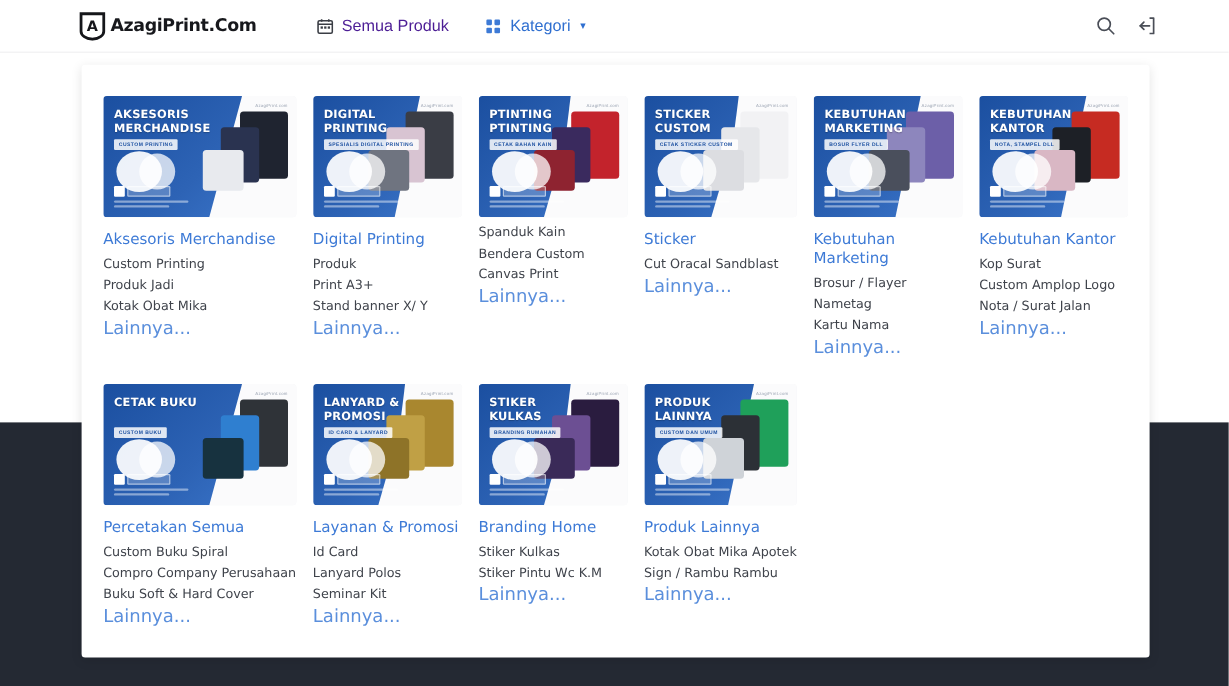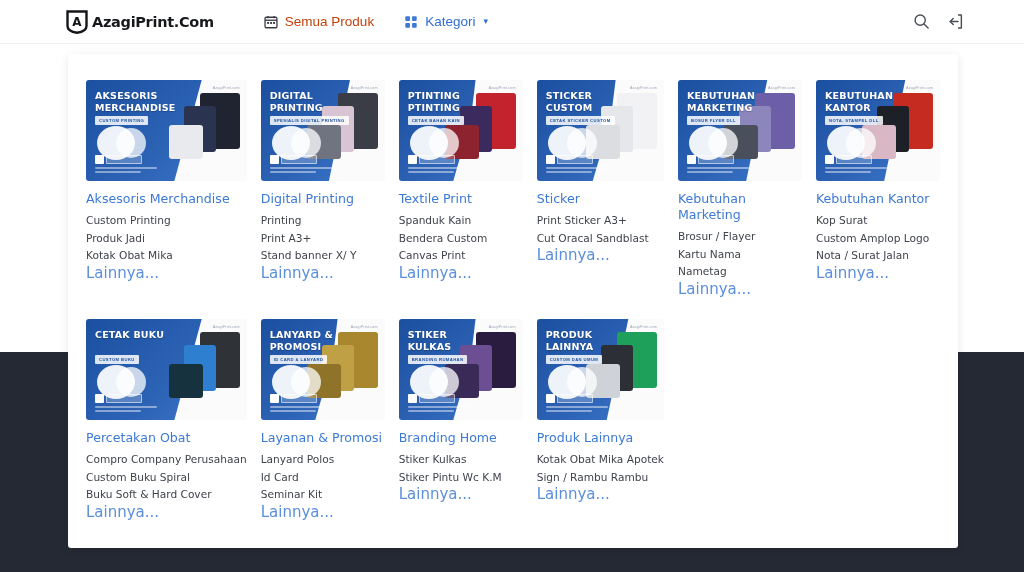--- a/index.html
+++ b/index.html
@@ -57,21 +57,21 @@
     display: flex;
     align-items: center;
     margin-left: 50px;
     gap: 30px;
   }
   .nav-link {
     display: flex;
     align-items: center;
     gap: 7px;
     font-size: 13.5px;
-    color: #c2410c;
+    color: #4c1d95;
     cursor: pointer;
     white-space: nowrap;
   }
   .nav-link.accent { color: #2f6fd0; }
   .nav-ico { width: 14px; height: 14px; display: block; flex: 0 0 auto; }
   .caret {
     font-size: 9px;
     line-height: 1;
     margin-left: 1px;
   }
@@ -344,21 +344,21 @@
               <span class="sq"></span>
               <span class="pill"></span>
             </div>
             <div class="foot">
               <i></i>
               <i></i>
             </div>
           </div>
           <div class="card-title">Digital Printing</div>
           <ul class="card-list">
-            <li>Printing</li>
+            <li>Produk</li>
             <li>Print A3+</li>
             <li>Stand banner X/ Y</li>
             <li><span class="more">Lainnya...</span></li>
           </ul>
         </div>
         <div class="card">
           <div class="thumb">
             <div class="bg-white"></div>
             <div class="bg-blue curve"></div>
             <div class="photo ph-a" style="background:#c3232c"></div>
@@ -371,21 +371,20 @@
             <div class="sub">CETAK BAHAN KAIN</div>
             <div class="btn-pill">
               <span class="sq"></span>
               <span class="pill"></span>
             </div>
             <div class="foot">
               <i></i>
               <i></i>
             </div>
           </div>
-          <div class="card-title">Textile Print</div>
           <ul class="card-list">
             <li>Spanduk Kain</li>
             <li>Bendera Custom</li>
             <li>Canvas Print</li>
             <li><span class="more">Lainnya...</span></li>
           </ul>
         </div>
         <div class="card">
           <div class="thumb">
             <div class="bg-white"></div>
@@ -402,21 +401,20 @@
               <span class="sq"></span>
               <span class="pill"></span>
             </div>
             <div class="foot">
               <i></i>
               <i></i>
             </div>
           </div>
           <div class="card-title">Sticker</div>
           <ul class="card-list">
-            <li>Print Sticker A3+</li>
             <li>Cut Oracal Sandblast</li>
             <li><span class="more">Lainnya...</span></li>
           </ul>
         </div>
         <div class="card">
           <div class="thumb">
             <div class="bg-white"></div>
             <div class="bg-blue wide"></div>
             <div class="photo ph-a" style="background:#6c5fa8"></div>
             <div class="photo ph-b" style="background:#8d86bd"></div>
@@ -431,22 +429,22 @@
               <span class="pill"></span>
             </div>
             <div class="foot">
               <i></i>
               <i></i>
             </div>
           </div>
           <div class="card-title">Kebutuhan Marketing</div>
           <ul class="card-list">
             <li>Brosur / Flayer</li>
+            <li>Nametag</li>
             <li>Kartu Nama</li>
-            <li>Nametag</li>
             <li><span class="more">Lainnya...</span></li>
           </ul>
         </div>
         <div class="card">
           <div class="thumb">
             <div class="bg-white"></div>
             <div class="bg-blue wide"></div>
             <div class="photo ph-a" style="background:#c62b22"></div>
             <div class="photo ph-b" style="background:#1d2026"></div>
             <div class="photo ph-c" style="background:#d9b7c4"></div>
@@ -486,24 +484,24 @@
             <div class="sub">CUSTOM BUKU</div>
             <div class="btn-pill">
               <span class="sq"></span>
               <span class="pill"></span>
             </div>
             <div class="foot">
               <i></i>
               <i></i>
             </div>
           </div>
-          <div class="card-title">Percetakan Obat</div>
-          <ul class="card-list">
+          <div class="card-title">Percetakan Semua</div>
+          <ul class="card-list">
+            <li>Custom Buku Spiral</li>
             <li>Compro Company Perusahaan</li>
-            <li>Custom Buku Spiral</li>
             <li>Buku Soft &amp; Hard Cover</li>
             <li><span class="more">Lainnya...</span></li>
           </ul>
         </div>
         <div class="card">
           <div class="thumb">
             <div class="bg-white"></div>
             <div class="bg-blue curve"></div>
             <div class="photo ph-a" style="background:#a9872f"></div>
             <div class="photo ph-b" style="background:#c0a045"></div>
@@ -517,22 +515,22 @@
               <span class="sq"></span>
               <span class="pill"></span>
             </div>
             <div class="foot">
               <i></i>
               <i></i>
             </div>
           </div>
           <div class="card-title">Layanan &amp; Promosi</div>
           <ul class="card-list">
+            <li>Id Card</li>
             <li>Lanyard Polos</li>
-            <li>Id Card</li>
             <li>Seminar Kit</li>
             <li><span class="more">Lainnya...</span></li>
           </ul>
         </div>
         <div class="card">
           <div class="thumb">
             <div class="bg-white"></div>
             <div class="bg-blue curve"></div>
             <div class="photo ph-a" style="background:#2a1c3f"></div>
             <div class="photo ph-b" style="background:#6c4f93"></div>

